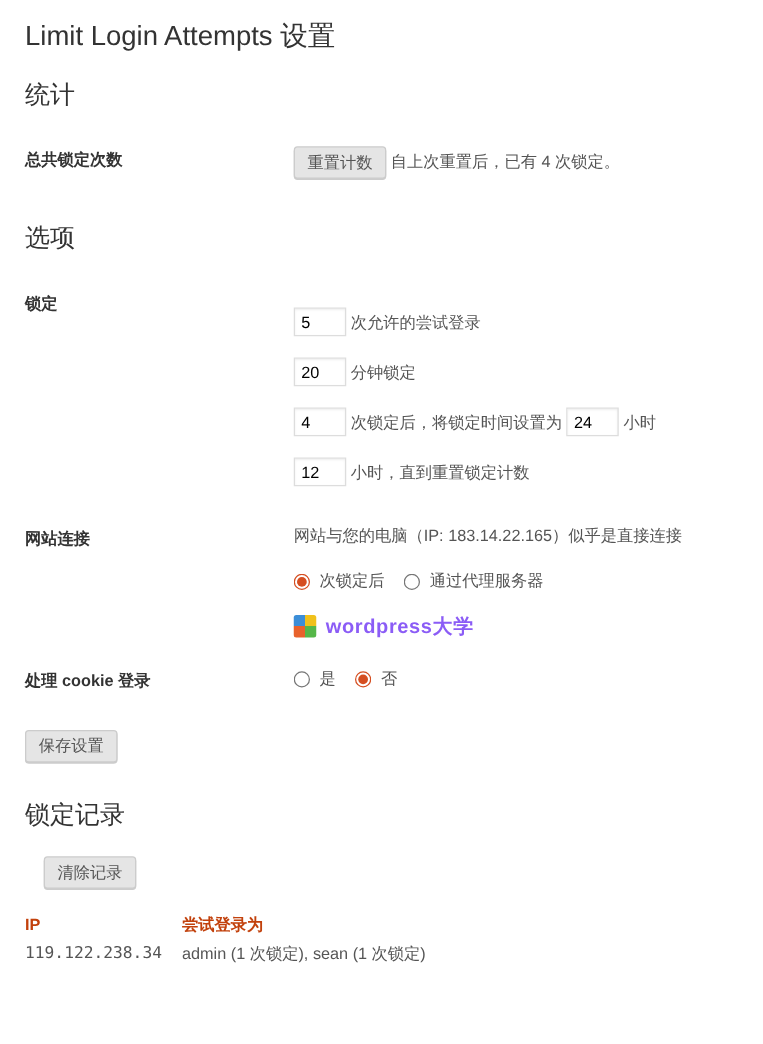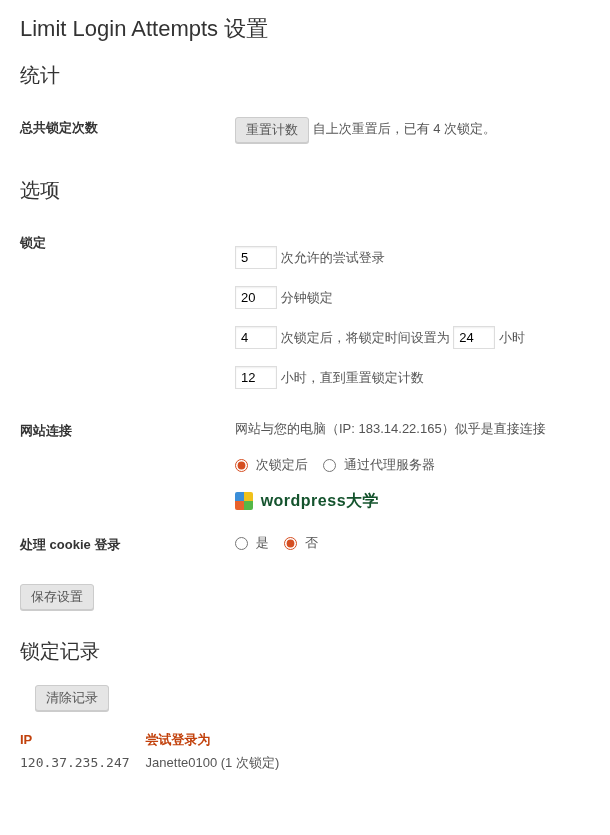--- a/index.html
+++ b/index.html
@@ -97,21 +97,21 @@
       width: 18px;
       height: 18px;
       vertical-align: middle;
       margin-right: 4px;
       background: conic-gradient(#f0c11b 0 25%, #55b748 25% 50%, #e8622c 50% 75%, #3b8ed8 75% 100%);
       border-radius: 2px;
     }
     .wm-text {
       font-weight: 700;
       font-size: 16px;
-      color: #14532d;
+      color: #8b5cf6;
       vertical-align: middle;
       letter-spacing: 0.5px;
     }
     .section-gap { height: 18px; }
   </style>
 </head>
 <body>
 
 <h1>Limit Login Attempts 设置</h1>
 
@@ -209,17 +209,17 @@
 
 <table class="log-table">
   <thead>
     <tr>
       <th>IP</th>
       <th>尝试登录为</th>
     </tr>
   </thead>
   <tbody id="log-body">
       <tr>
-        <td class="mono">120.37.235.247</td>
-        <td>Janette0100 (1 次锁定)</td>
+        <td class="mono">119.122.238.34</td>
+        <td>admin (1 次锁定), sean (1 次锁定)</td>
       </tr>
     </tbody>
 </table>
 
 </body></html>

